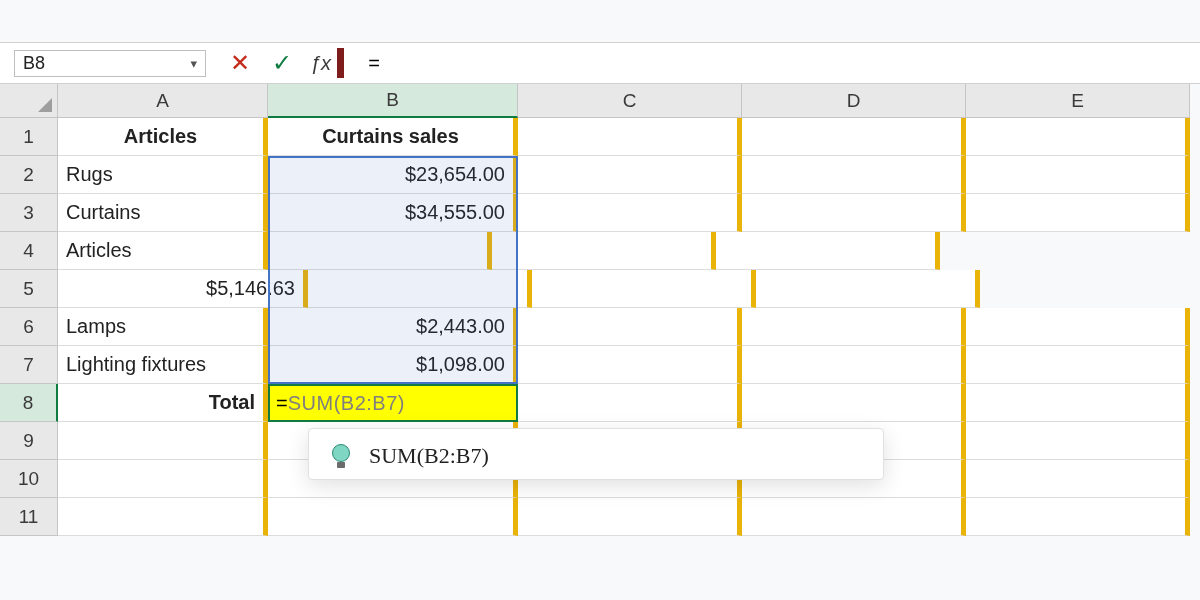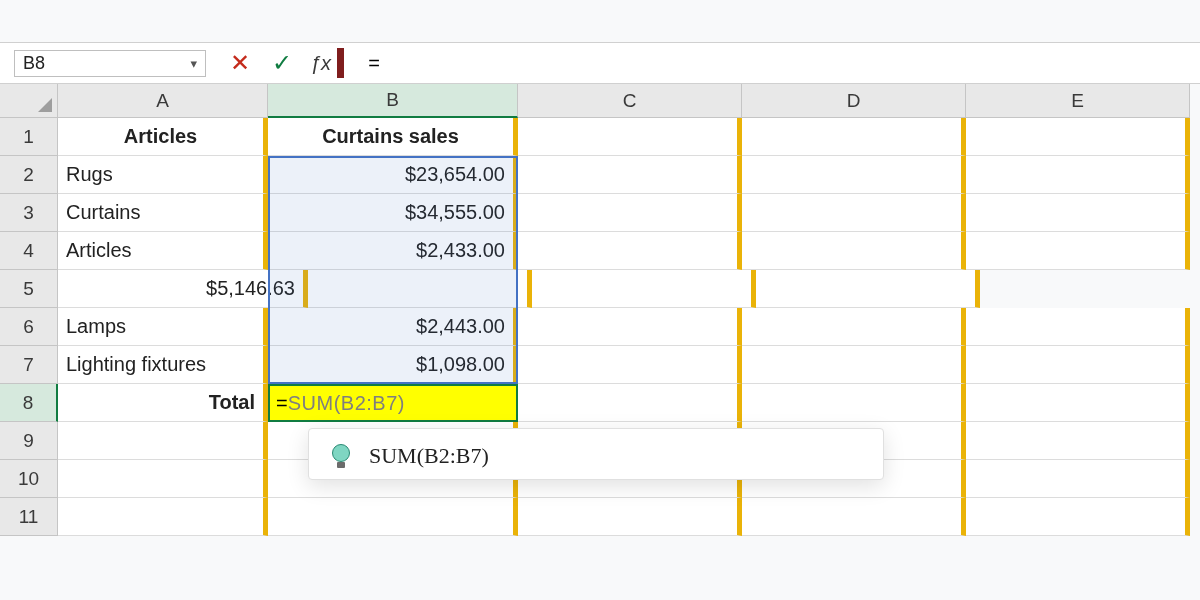--- a/index.html
+++ b/index.html
@@ -240,21 +240,20 @@
         <div class="row-hdr">3</div>
         <div class="cell cA">Curtains</div>
         <div class="cell cB num">$34,555.00</div>
         <div class="cell cC"></div>
         <div class="cell cD"></div>
         <div class="cell cE"></div>
       </div>
       <div class="row">
         <div class="row-hdr">4</div>
         <div class="cell cA">Articles</div>
-        <div class="cell cB num">$2,433.00</div>
         <div class="cell cC"></div>
         <div class="cell cD"></div>
         <div class="cell cE"></div>
       </div>
       <div class="row">
         <div class="row-hdr">5</div>
         <div class="cell cB num">$5,146.63</div>
         <div class="cell cC"></div>
         <div class="cell cD"></div>
         <div class="cell cE"></div>

